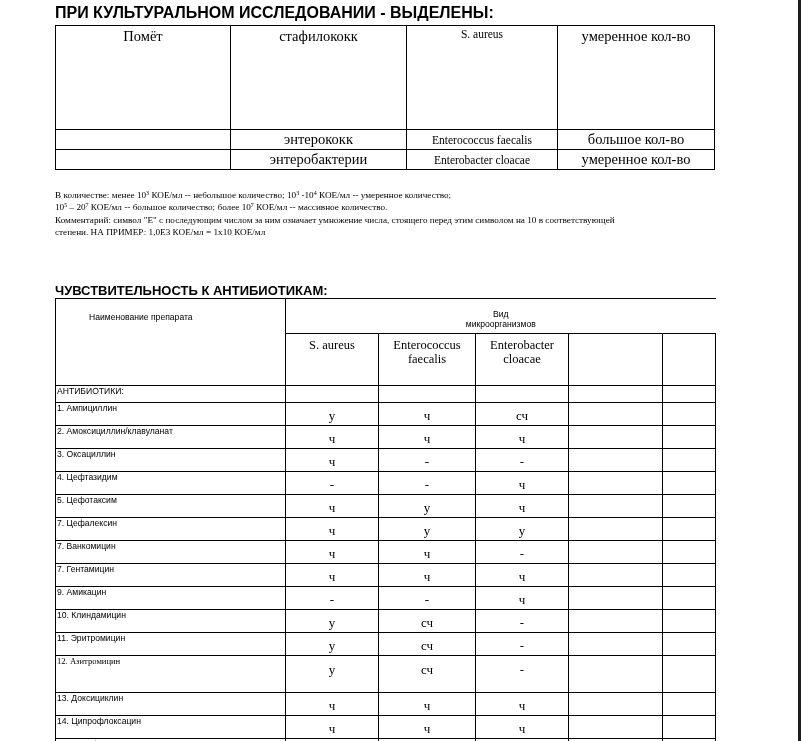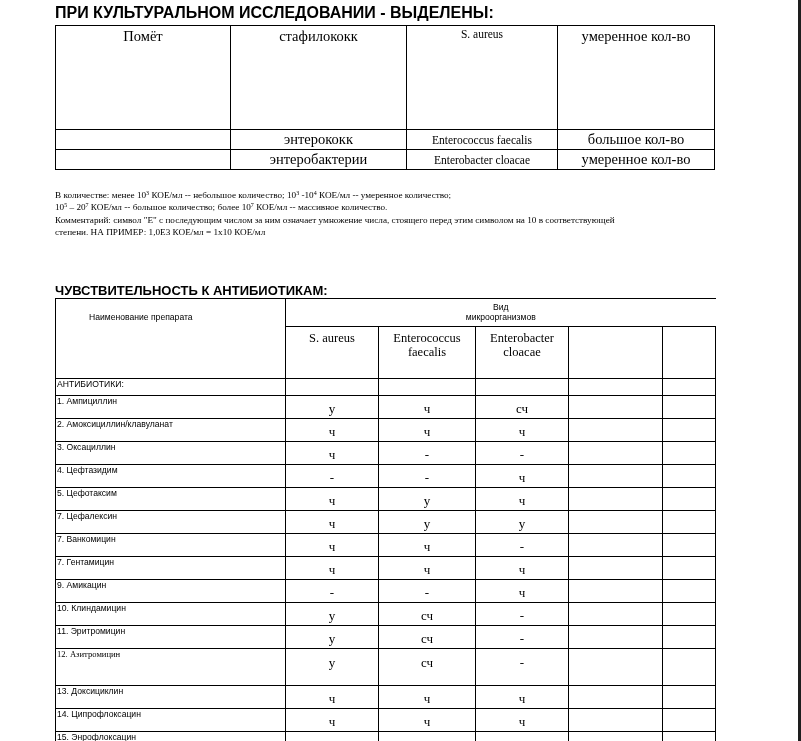--- a/index.html
+++ b/index.html
@@ -45,21 +45,21 @@
   .abx .name {
     text-align: left; font-family: "Liberation Sans", sans-serif; font-size: 8.6px;
     padding-left: 1px; padding-top: 0; white-space: nowrap;
   }
   .abx .hdr-name {
     font-family: "Liberation Sans", sans-serif; font-size: 8.6px; text-align: left;
     padding-left: 33px; padding-top: 13px; white-space: nowrap;
   }
   .abx .vid {
     font-family: "Liberation Sans", sans-serif; font-size: 8.6px; line-height: 10px;
-    padding-top: 3px; height: 24px; border-right: none;
+    padding-top: 10px; height: 24px; border-right: none;
   }
   .abx .sp { font-size: 12.5px; line-height: 14px; padding-top: 4px; height: 47px; }
   .abx tr.antib td { height: 16px; }
   .abx tr.row td { height: 18px; }
   .abx tr.row td.val { vertical-align: middle; padding-top: 4px; }
   .abx tr.tall td { height: 30px; font-family: Liberation Serif, serif; }
   .abx tr.tall td.val { vertical-align: top; padding-top: 6px; }
 </style>
 </head>
 <body>

